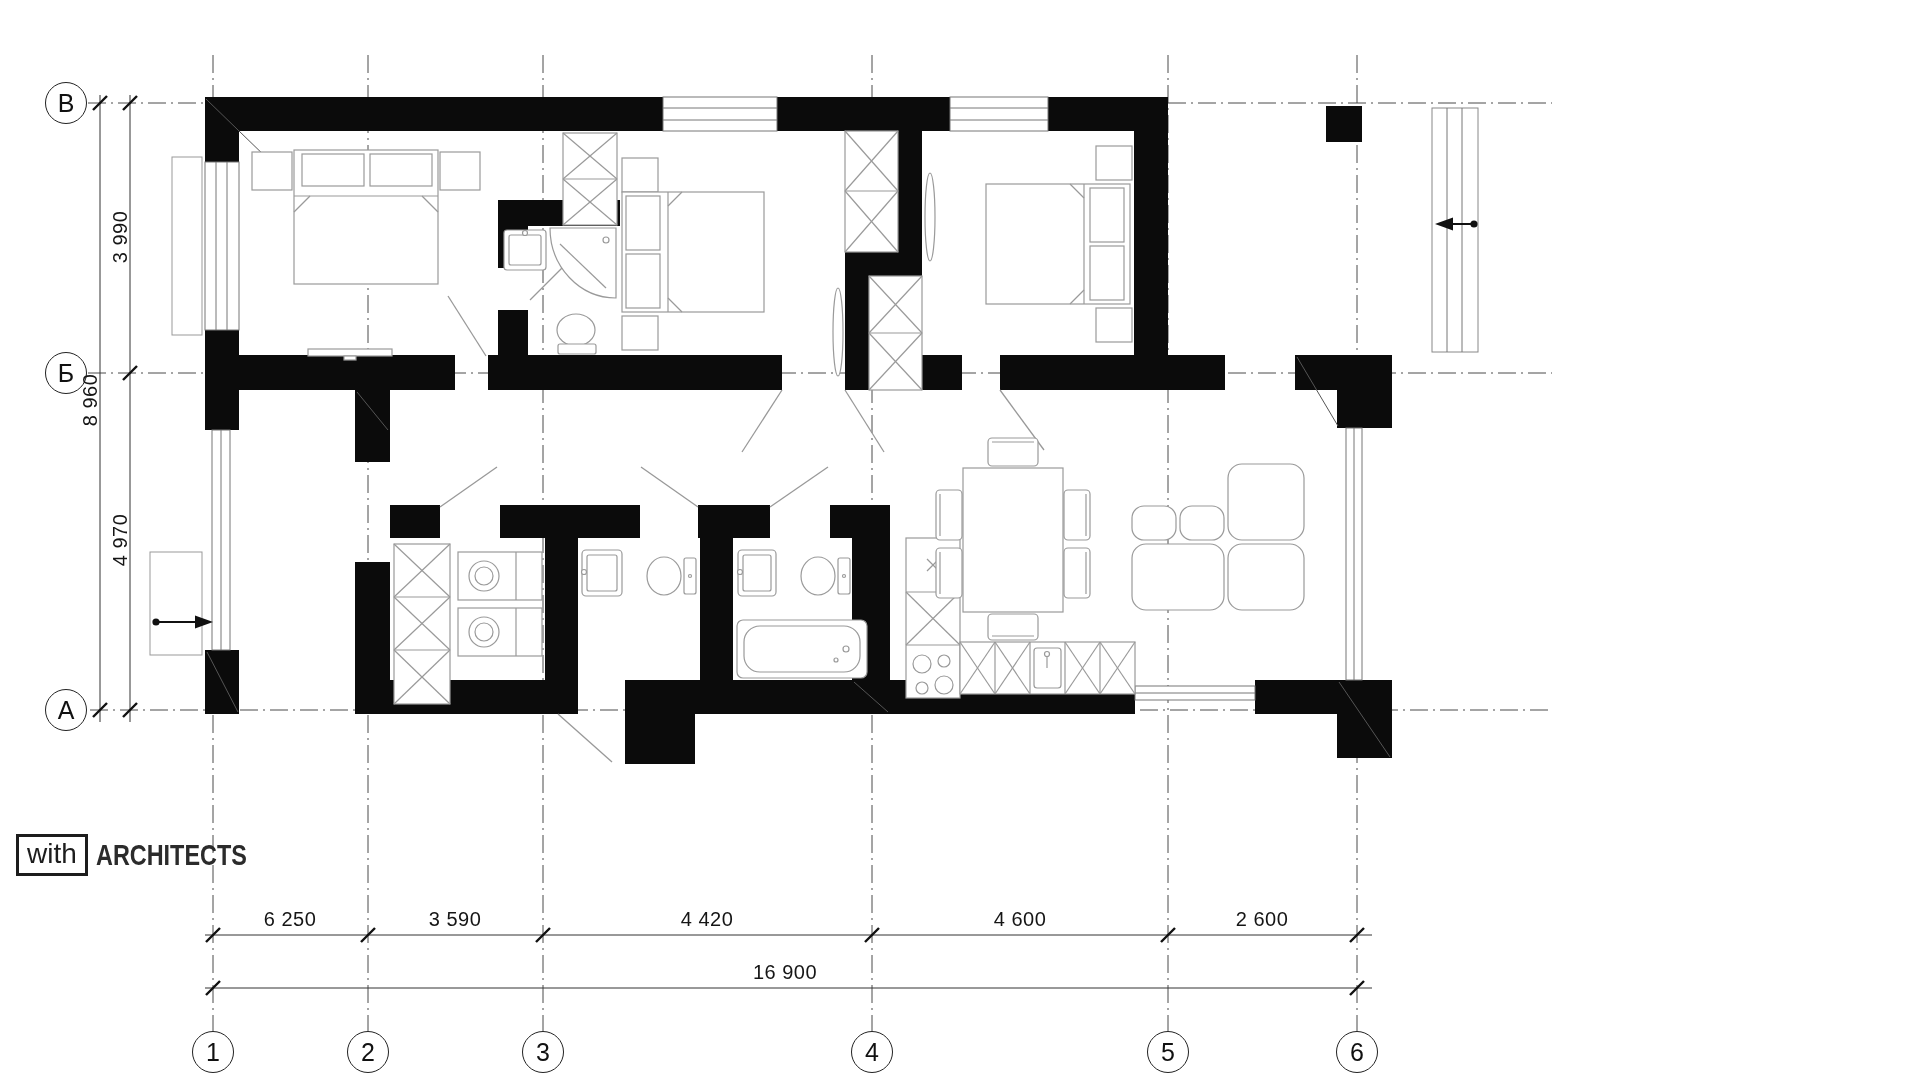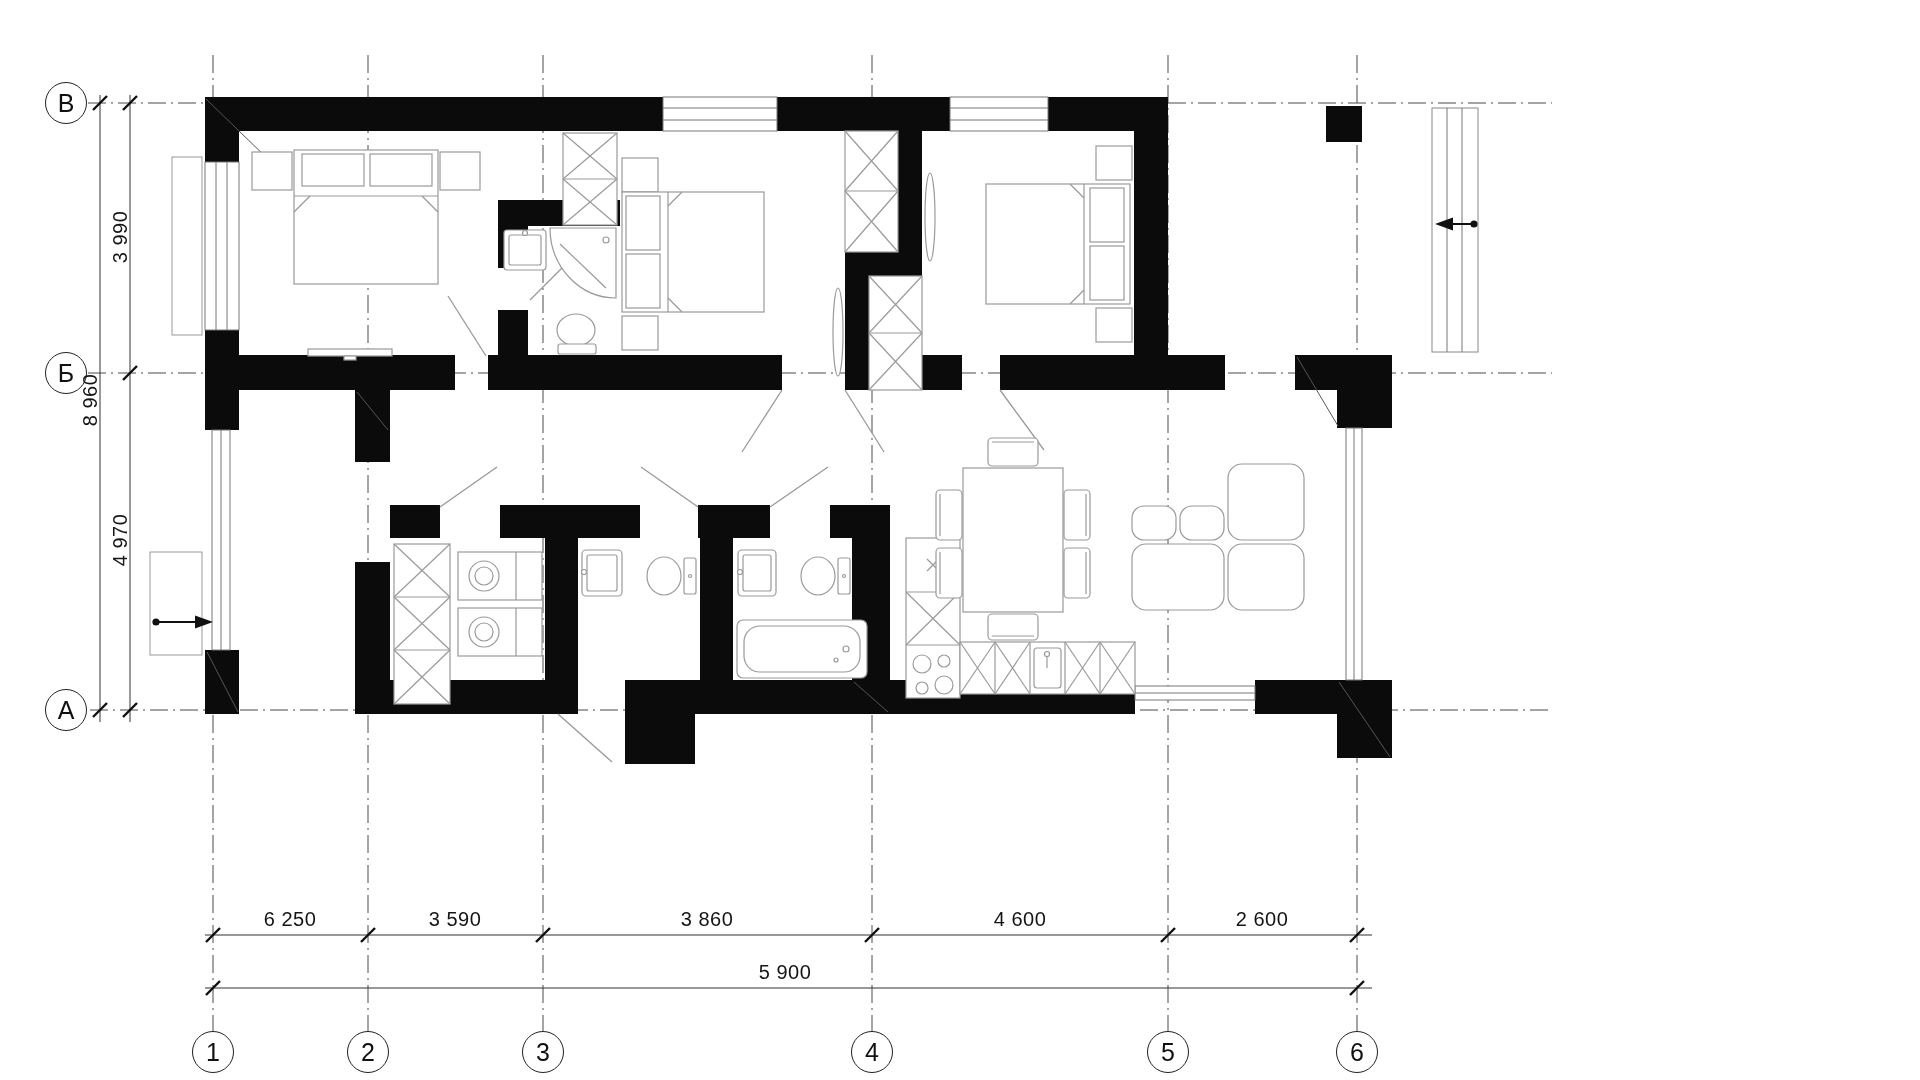--- a/index.html
+++ b/index.html
@@ -411,22 +411,26 @@
     </div>
   <div class="gcirc" style="left:1147px;top:1031px">
       <span>5</span>
     </div>
   <div class="gcirc" style="left:1336px;top:1031px">
       <span>6</span>
     </div>
 
   <div class="dim" style="left:290px;top:931px">6 250</div>
   <div class="dim" style="left:455px;top:931px">3 590</div>
-  <div class="dim" style="left:707px;top:931px">3 860</div>
+  <div class="dim" style="left:707px;top:931px">4 420</div>
   <div class="dim" style="left:1020px;top:931px">4 600</div>
   <div class="dim" style="left:1262px;top:931px">2 600</div>
-  <div class="dim" style="left:785px;top:984px">5 900</div>
+  <div class="dim" style="left:785px;top:984px">16 900</div>
   <div class="dim rot" style="left:120px;top:237px">3 990</div>
   <div class="dim rot" style="left:120px;top:540px">4 970</div>
   <div class="dim rot" style="left:90px;top:400px">8 960</div>
 
+  <div class="logo">
+    <span class="logo-box">with</span>
+    <span class="logo-brand">ARCHITECTS</span>
+  </div>
 
 </div>
 
 </body></html>

